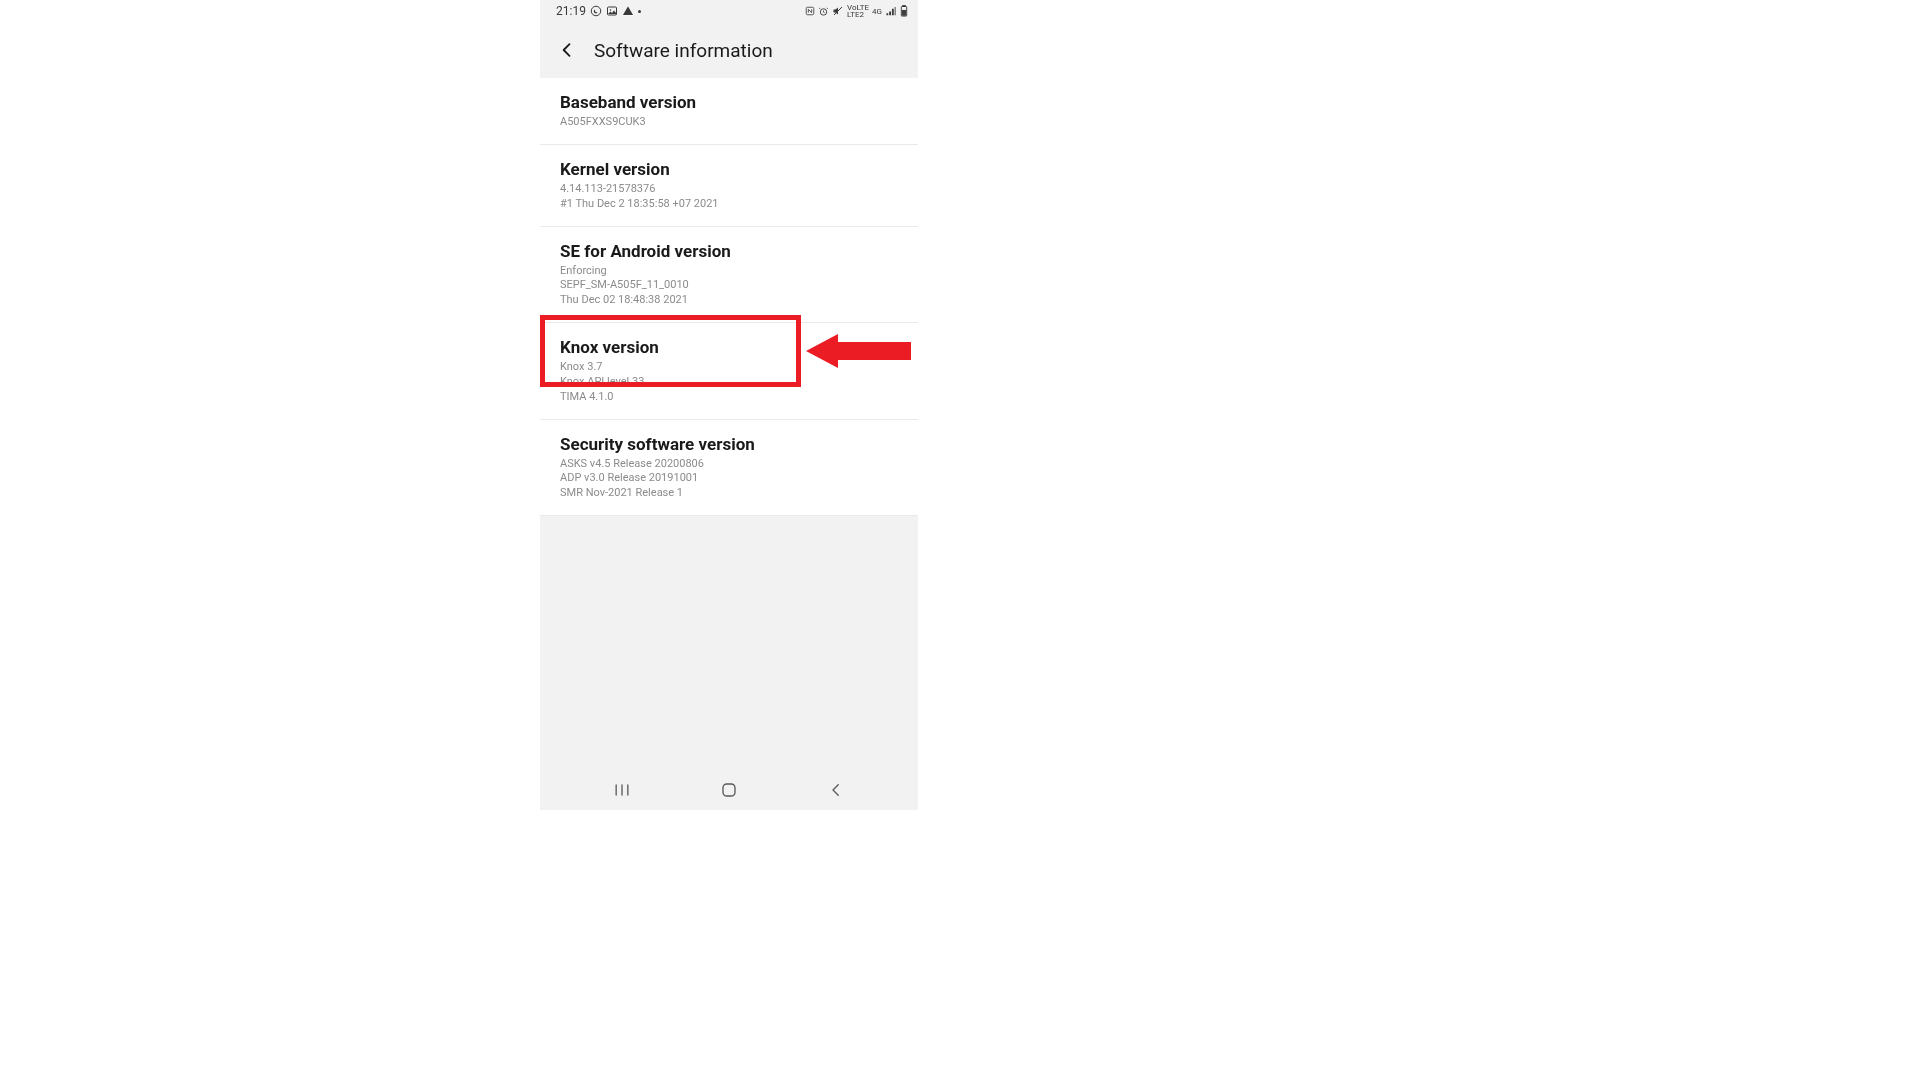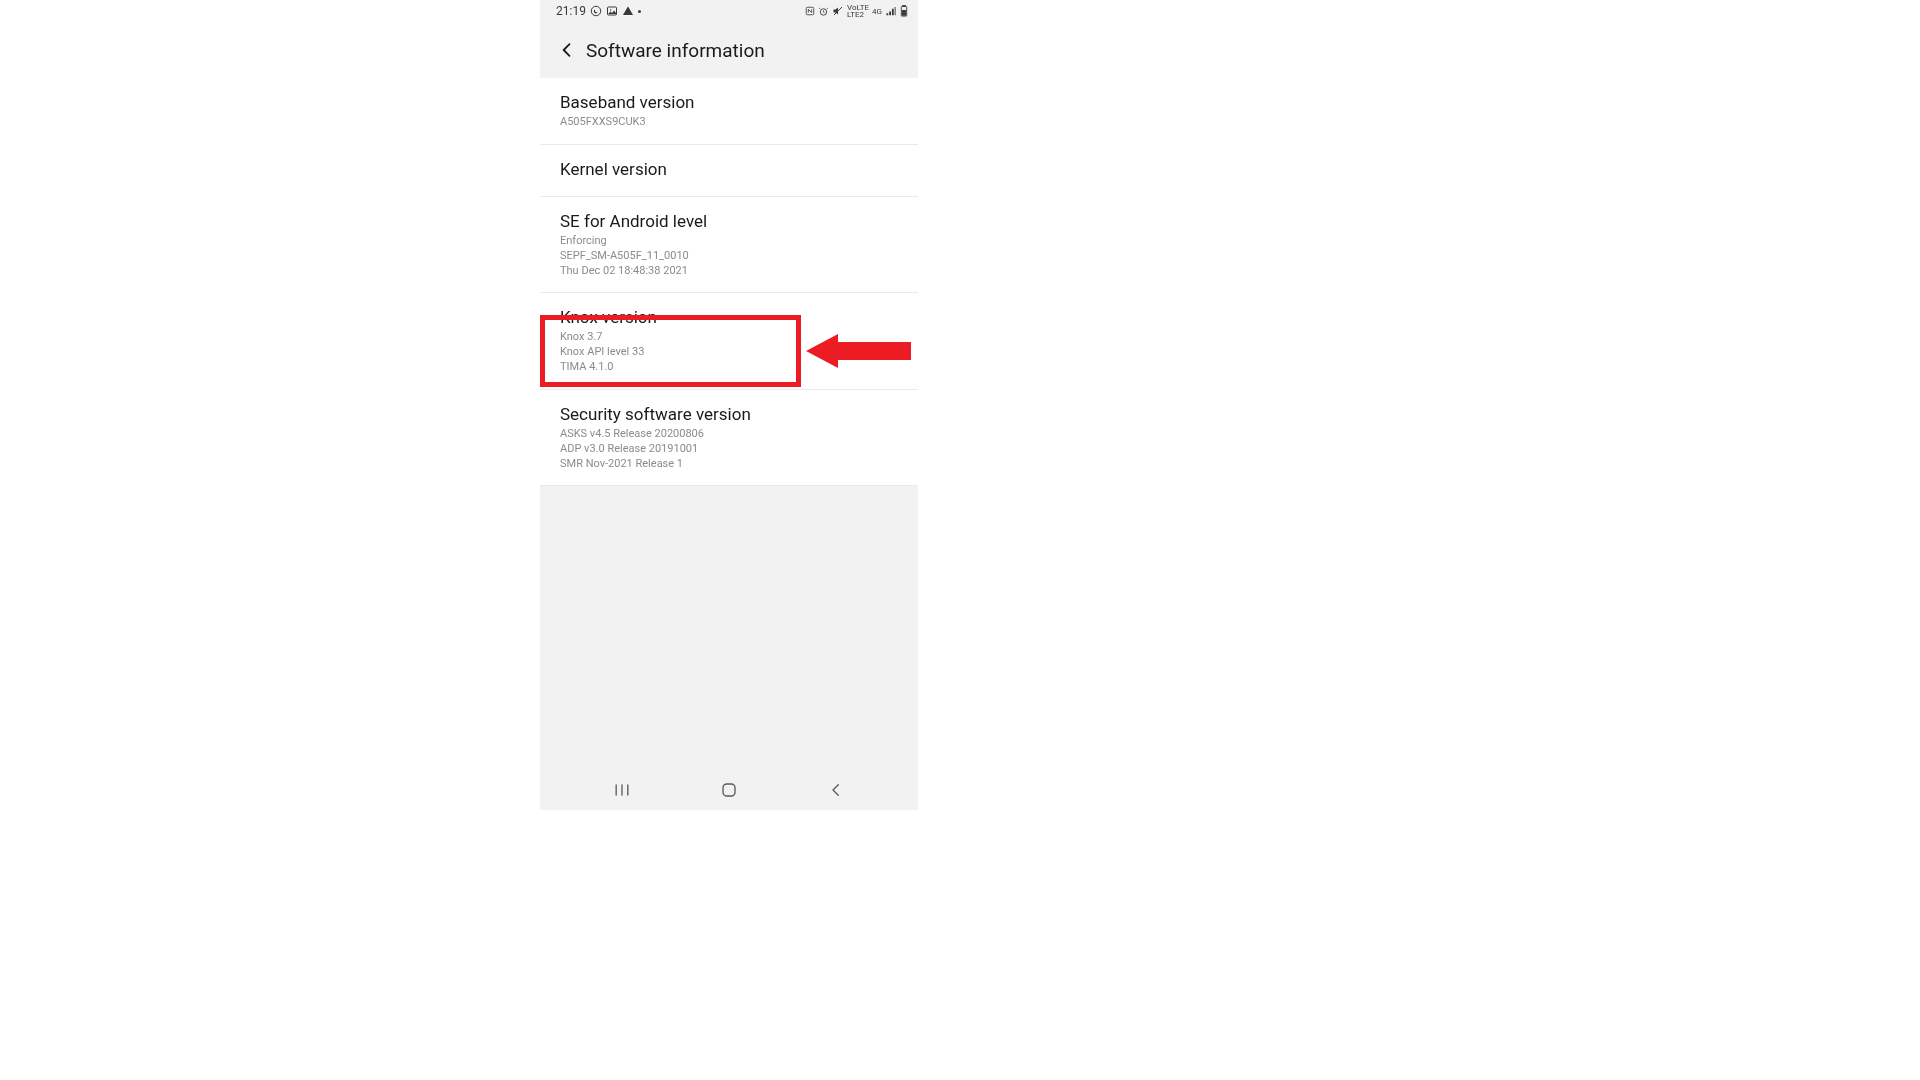--- a/index.html
+++ b/index.html
@@ -39,21 +39,21 @@
   }
   .statusbar .right { gap: 3px; font-size: 11px; }
   .tiny { font-size: 8px; line-height: 7px; text-align: left; }
   .dot { width:3px; height:3px; border-radius:50%; background:#3a3a3a; }
   
   .header {
     height: 56px;
     display: flex;
     align-items: center;
     padding-left: 12px;
-    gap: 4px;
+    gap: 12px;
     background: #f2f2f2;
   }
   .header .title {
     font-size: 19px;
     color: #1a1a1a;
     font-weight: 400;
   }
   .back-btn {
     width: 30px; height:30px;
     display:flex; align-items:center; justify-content:center;
@@ -67,21 +67,21 @@
   .row {
     padding: 14px 20px 14px 20px;
     border-bottom: 1px solid #e9e9e9;
     background: #ffffff;
     position: relative;
   }
   .row:last-child { border-bottom:none; }
   .row .label {
     font-size: 17px;
     color: #1a1a1a;
-    font-weight: 400;
+    font-weight: 700;
     margin-bottom: 3px;
   }
   .row .sub {
     font-size: 11px;
     color: #8b8b8b;
     line-height: 1.35;
     white-space: pre-line;
   }
   .highlight-box {
     position: absolute;
@@ -198,23 +198,25 @@
     <span class="title">Software information</span>
   </div>
 
   <div class="list" style="position:relative;">
     <div class="row">
       <div class="label">Baseband version</div>
       <div class="sub">A505FXXS9CUK3</div>
     </div>
     <div class="row">
       <div class="label">Kernel version</div>
-    </div>
-    <div class="row">
-      <div class="label">SE for Android level</div>
+      <div class="sub">4.14.113-21578376
+#1 Thu Dec 2 18:35:58 +07 2021</div>
+    </div>
+    <div class="row">
+      <div class="label">SE for Android version</div>
       <div class="sub">Enforcing
 SEPF_SM-A505F_11_0010
 Thu Dec 02 18:48:38 2021</div>
     </div>
     <div class="row">
       <div class="label">Knox version</div>
       <div class="sub">Knox 3.7
 Knox API level 33
 TIMA 4.1.0</div>
     </div>

